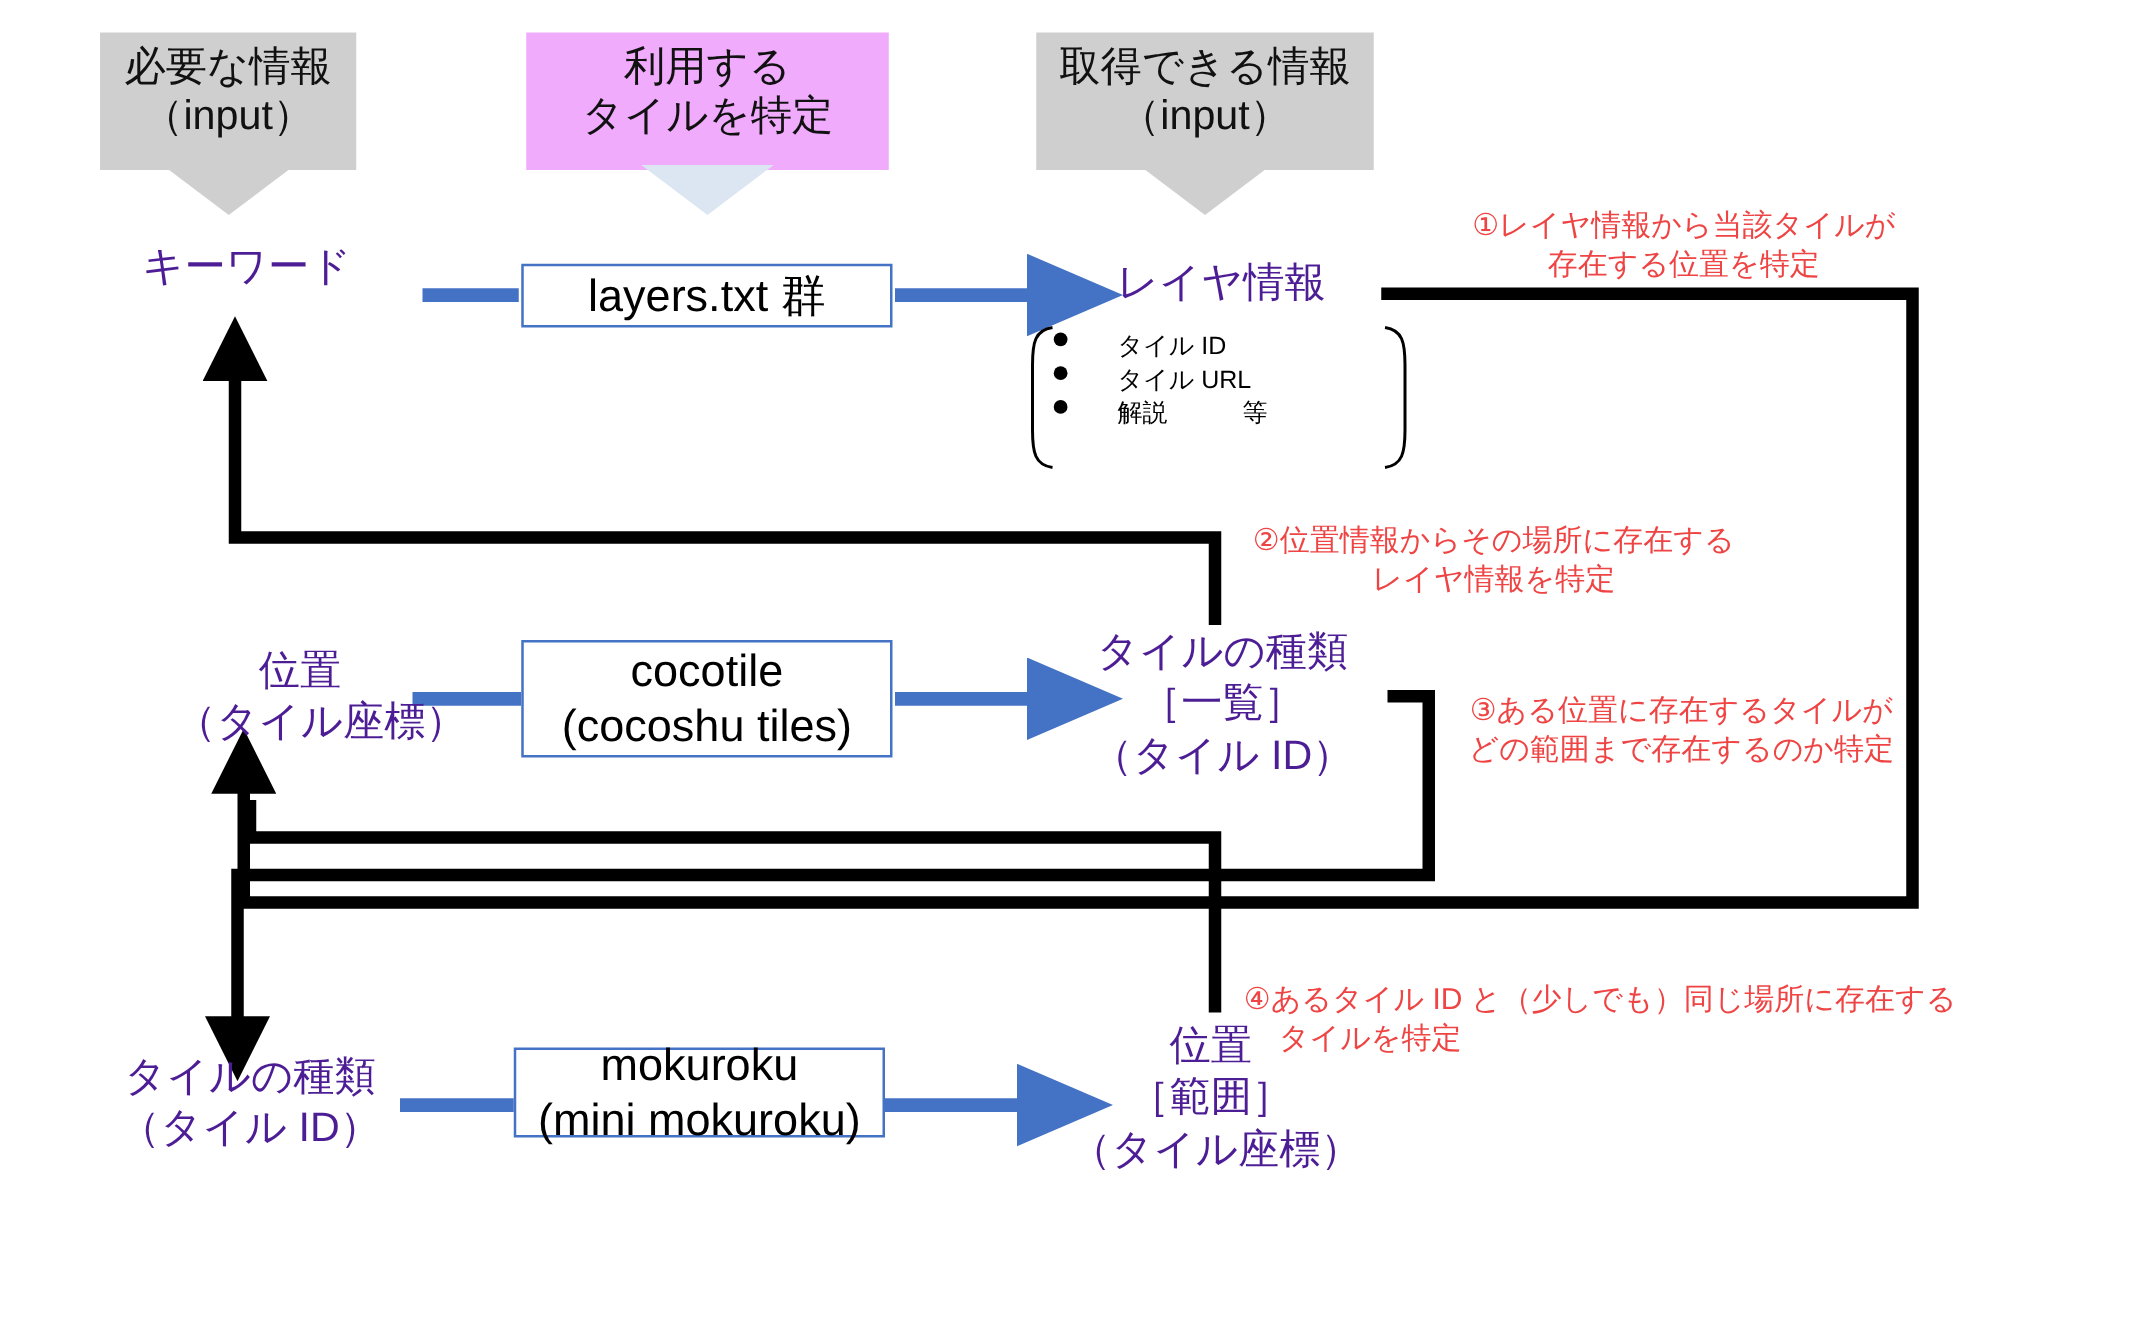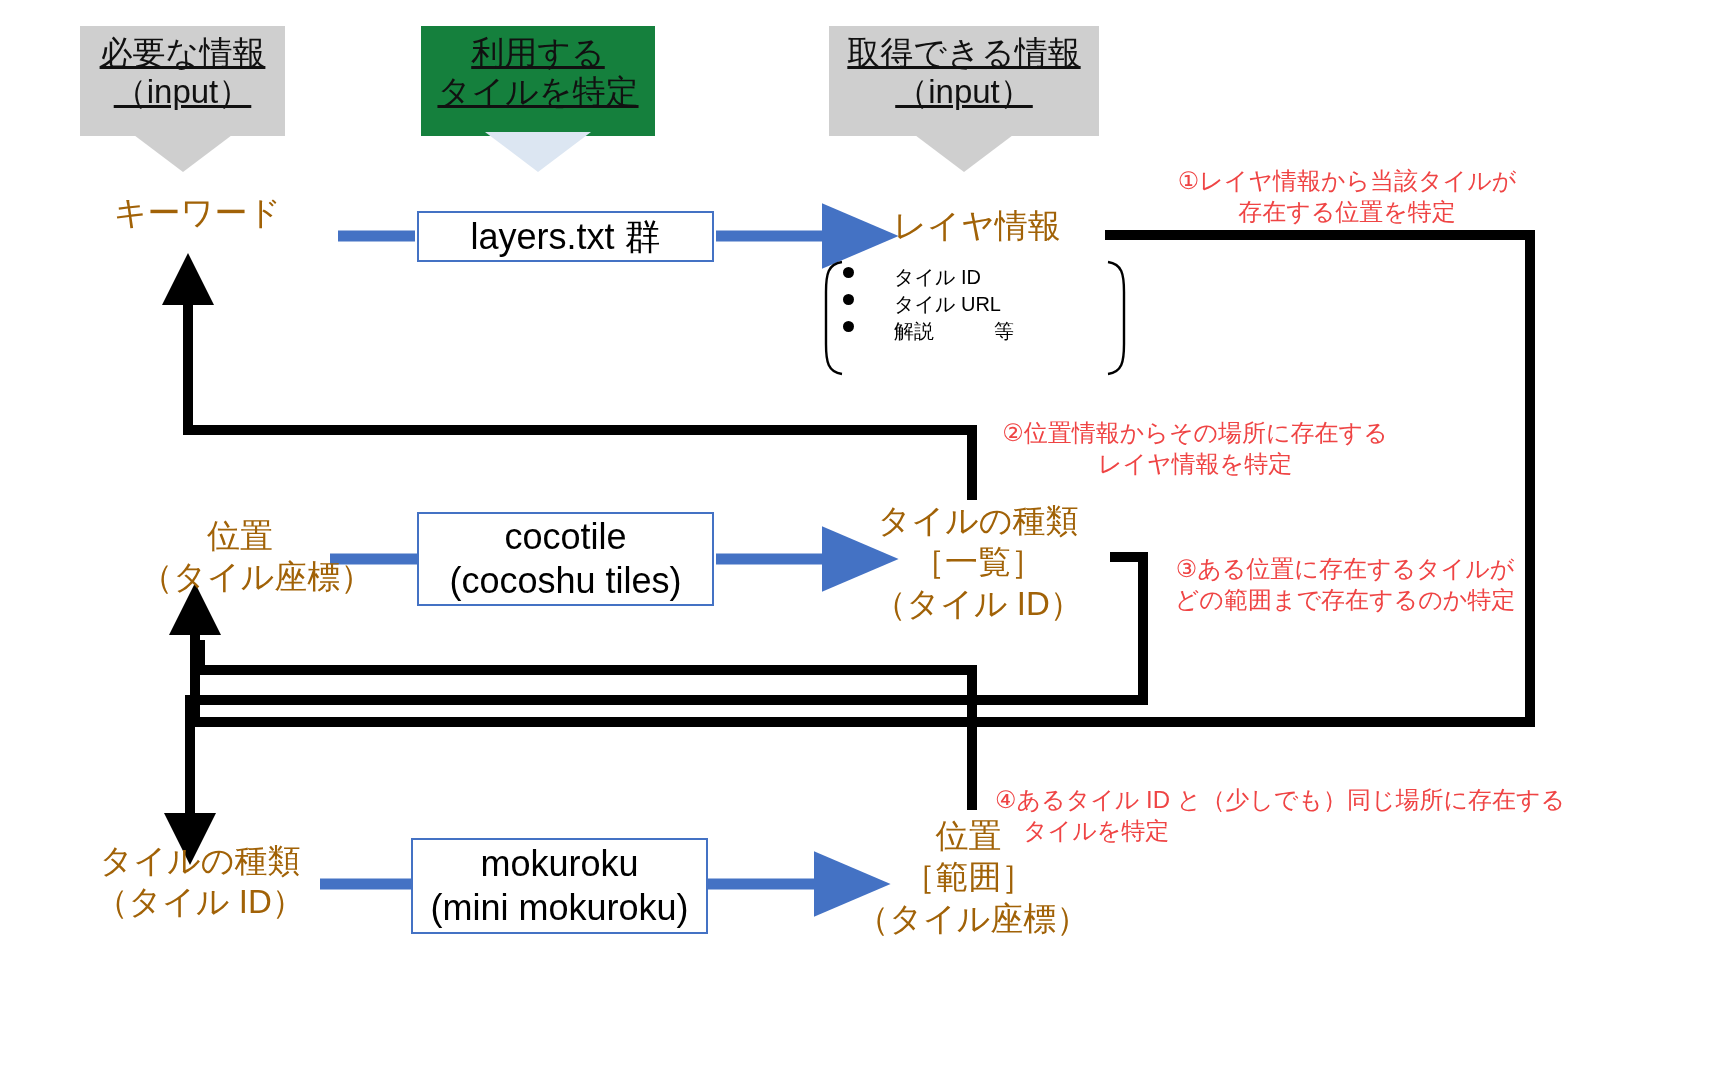--- a/index.html
+++ b/index.html
@@ -30,41 +30,40 @@
   
   .banner {
     position: absolute;
     text-align: center;
     line-height: 1.18;
     font-size: 33px;
     color: #111111;
     padding: 8px 0 10px 0;
     box-sizing: border-box;
     white-space: nowrap;
-    text-decoration: underline;
   }
   .banner .ln { display: block; }
   .banner .tail {
     position: absolute;
     left: 50%;
     bottom: -36px;
     width: 0;
     height: 0;
     transform: translateX(-50%);
     border-left: 53px solid transparent;
     border-right: 53px solid transparent;
   }
 
   
   .node {
     position: absolute;
     text-align: center;
     line-height: 1.25;
     font-size: 33px;
-    color: #a16207;
+    color: #4c1d95;
     white-space: nowrap;
   }
   .node .ln { display: block; }
 
   
   .box {
     position: absolute;
     border: 2px solid #4472c4;
     background: #ffffff;
     box-sizing: border-box;
@@ -151,21 +150,21 @@
 
     <polyline points="972,810 972,670 200,670 200,640" fill="none" stroke="#000000" stroke-width="10"></polyline>
   </svg>
 
   <div class="banner" style="left:80px; top:26px; width:205px; height:110px; background:#cfcfcf;">
     <span class="ln">必要な情報</span>
     <span class="ln">（input）</span>
     <span class="tail" style="border-top:40px solid #cfcfcf;"></span>
   </div>
 
-  <div class="banner" style="left:421px; top:26px; width:234px; height:110px; background:#15803d;">
+  <div class="banner" style="left:421px; top:26px; width:290px; height:110px; background:#f0abfc;">
     <span class="ln">利用する</span>
     <span class="ln">タイルを特定</span>
     <span class="tail" style="border-top:40px solid #dce6f2;"></span>
   </div>
 
   <div class="banner" style="left:829px; top:26px; width:270px; height:110px; background:#cfcfcf;text-align:center;">
     <span class="ln">取得できる情報</span>
     <span class="ln">（input）</span>
     <span class="tail" style="border-top:40px solid #cfcfcf;"></span>
   </div>
@@ -216,21 +215,21 @@
     <span class="ln">タイルの種類</span>
     <span class="ln">［一覧］</span>
     <span class="ln">（タイル ID）</span>
   </div>
 
   <div class="node" style="left:80px; top:840px; width:240px;">
     <span class="ln">タイルの種類</span>
     <span class="ln">（タイル ID）</span>
   </div>
 
-  <div class="box" style="left:411px; top:838px; width:297px; height:96px;">
+  <div class="box" style="left:411px; top:838px; width:297px; height:72px;">
     <span class="ln">mokuroku</span>
     <span class="ln">(mini mokuroku)</span>
   </div>
 
   <div class="node" style="left:856px; top:815px; width:225px;">
     <span class="ln">位置</span>
     <span class="ln">［範囲］</span>
     <span class="ln">（タイル座標）</span>
   </div>
 

